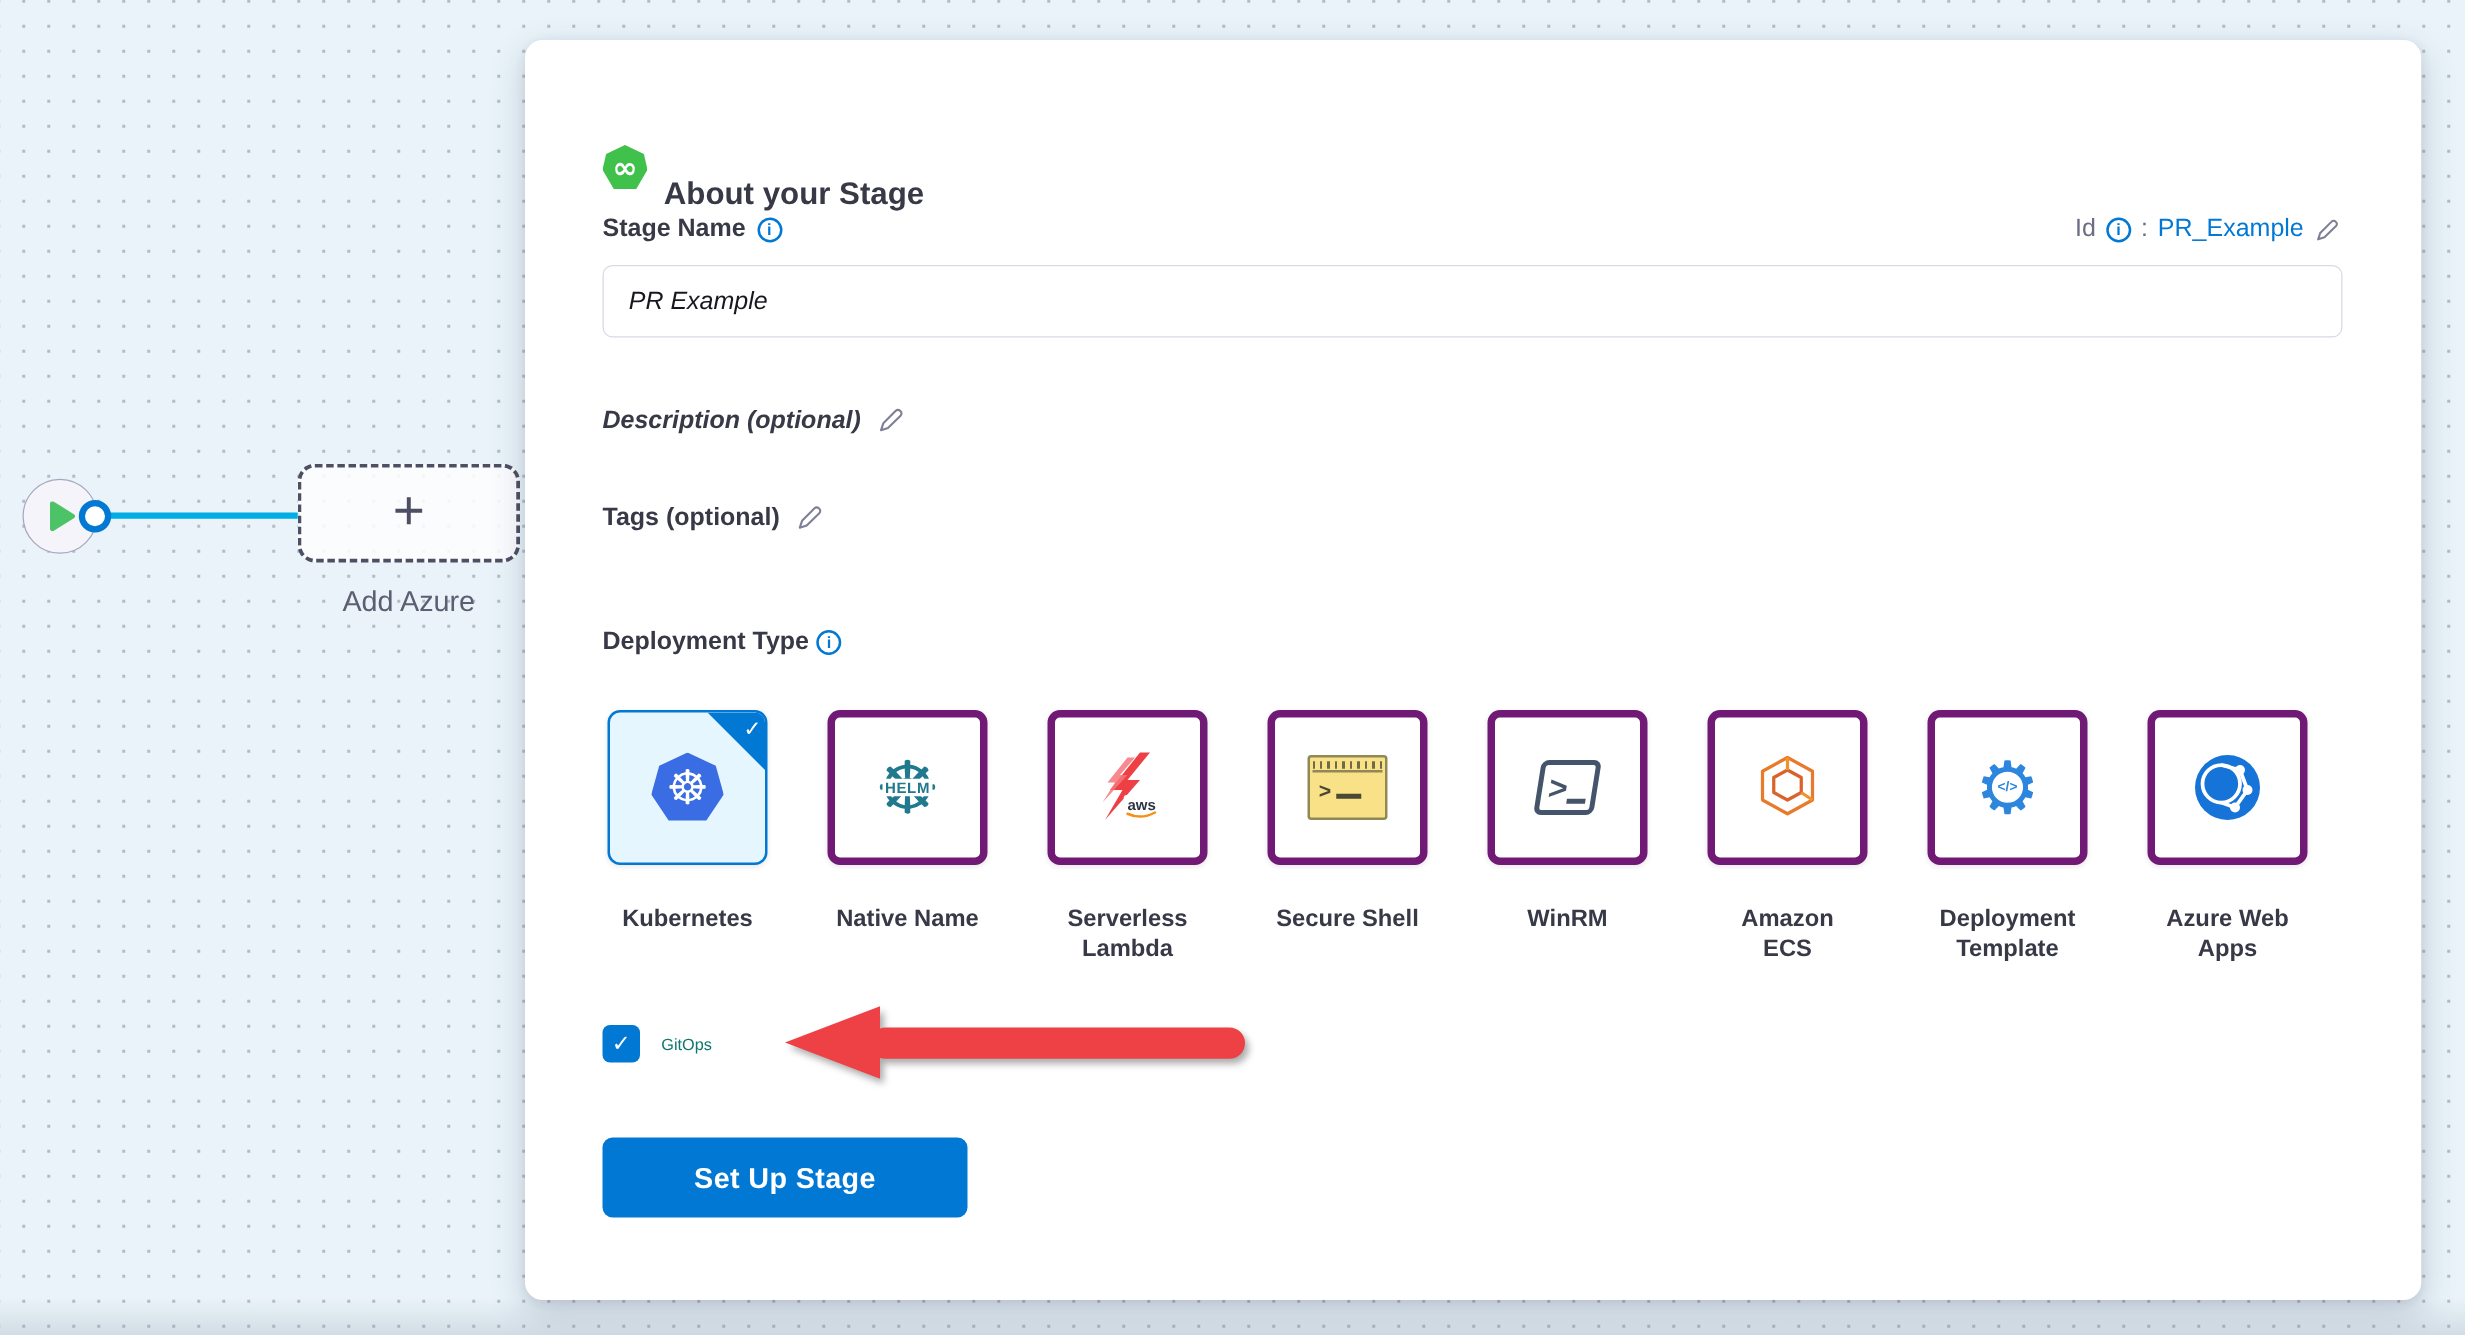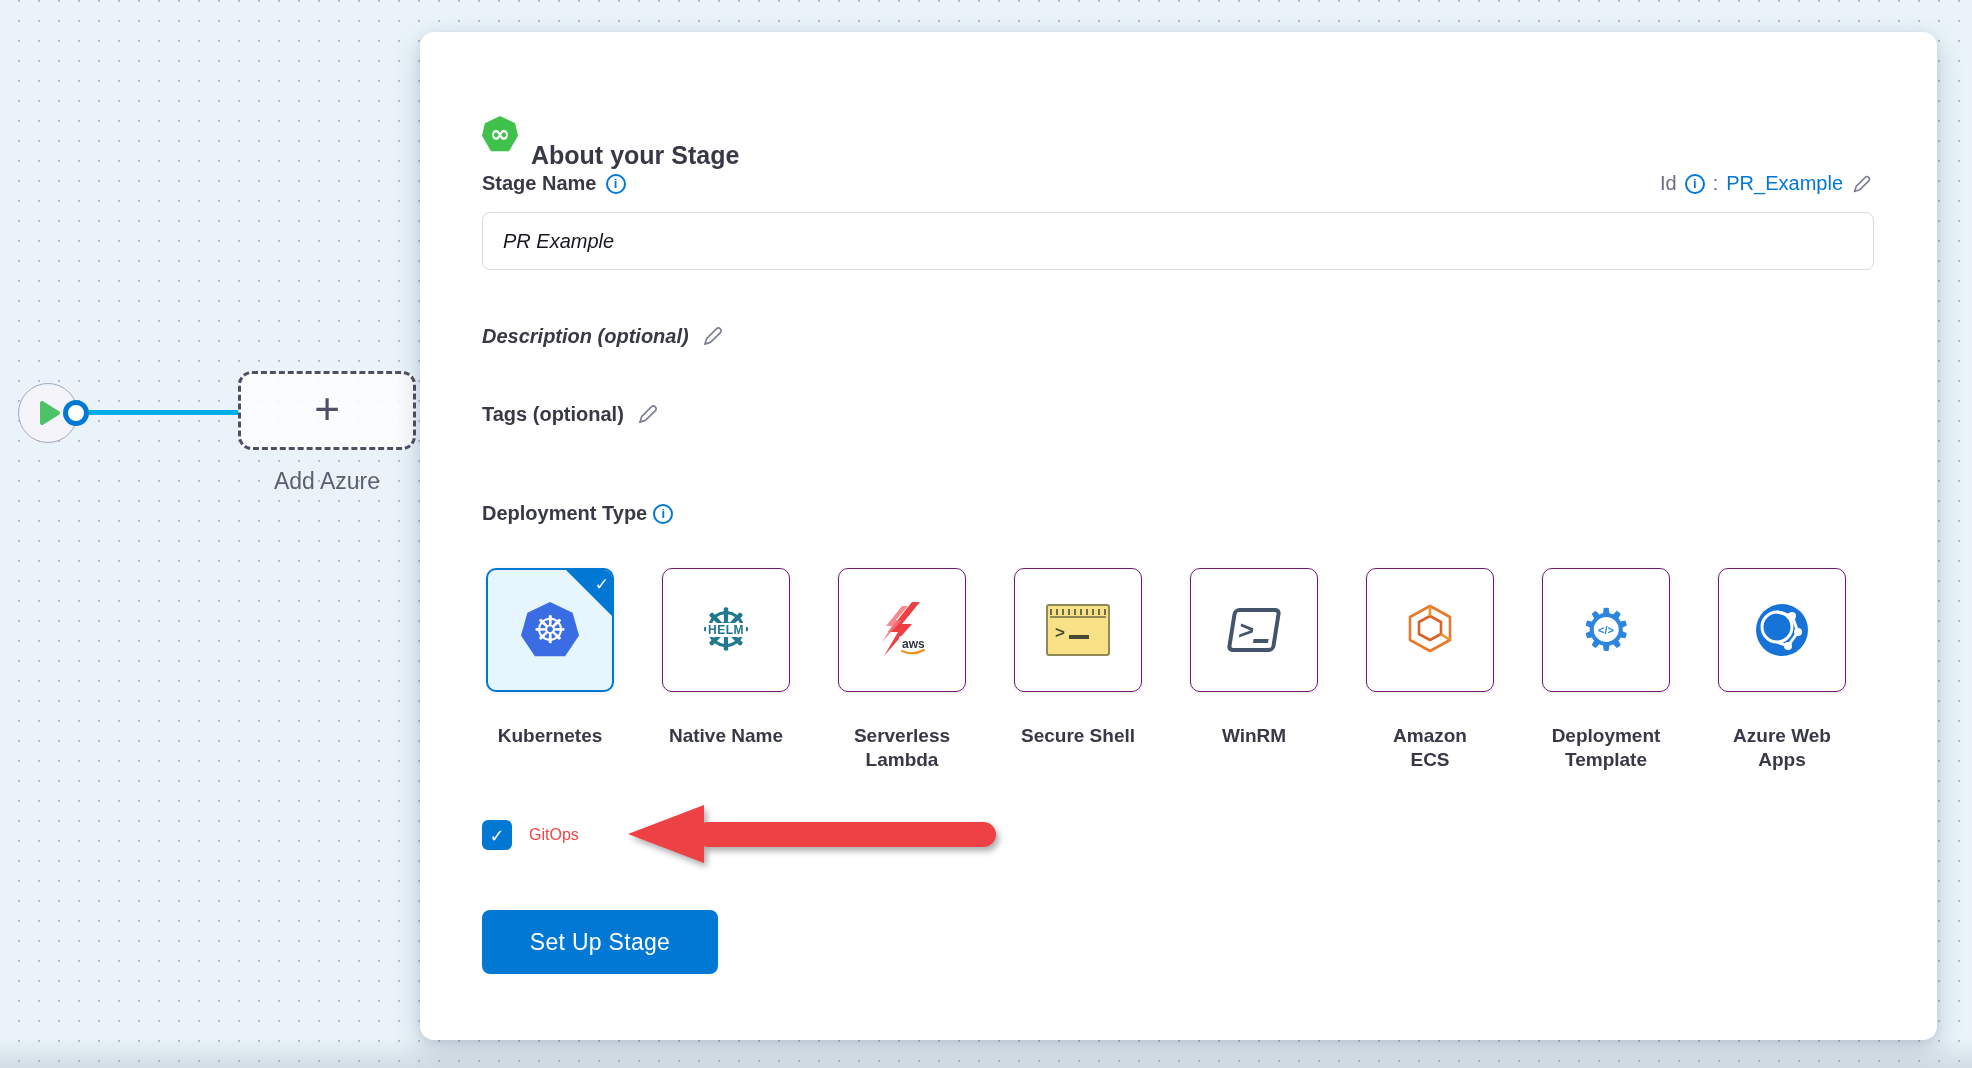--- a/index.html
+++ b/index.html
@@ -56,21 +56,21 @@
     padding:0 20px; outline:none; font-family:"Liberation Sans", sans-serif; background:#fff;font-style:italic; }
 
   .row-desc { position:absolute; left:62px; top:292px; display:flex; align-items:center; gap:12px;font-style:italic; }
   .row-tags { position:absolute; left:62px; top:370px; display:flex; align-items:center; gap:12px; }
   .row-deptype { position:absolute; left:62px; top:470px; display:flex; align-items:center; gap:6px; }
 
   
   .dep-row { position:absolute; left:66px; top:536px; display:flex; gap:48px; }
   .dep-item { width:128px; display:flex; flex-direction:column; align-items:center; cursor:pointer; }
   .tile { position:relative; width:128px; height:124px; background:#fff;
-    border:1px solid #701a75; border-radius:10px;
+    border:6px solid #701a75; border-radius:10px;
     box-shadow:0 1px 4px rgba(96,97,112,0.14);
     display:flex; align-items:center; justify-content:center; overflow:hidden; }
   .tile.selected { background:#e6f6fe; border:2px solid #0278d5; }
   .corner { position:absolute; top:0; right:0; width:0; height:0;
     border-top:46px solid #0278d5; border-left:46px solid transparent; }
   .corner i { position:absolute; top:-42px; right:3px; font-style:normal; color:#fff;
     font-size:17px; font-weight:700; font-family:"DejaVu Sans", sans-serif; }
   .dep-label { width:156px; margin:32px -14px 0; text-align:center; font-size:19px;
     font-weight:600; color:#383946; line-height:1.25; white-space:pre-line; }
 
@@ -102,24 +102,24 @@
   .gear-glyph { font-size:58px; line-height:1; color:#2c86dd; }
   .gear-code { position:absolute; left:50%; top:50%; transform:translate(-50%,-50%);
     background:#fff; border-radius:50%; width:24px; height:22px; display:flex; align-items:center;
     justify-content:center; color:#2c86dd; font-size:11px; font-weight:800; }
 
   
   .gitops-row { position:absolute; left:62px; top:788px; display:flex; align-items:center; gap:17px; }
   .checkbox { width:30px; height:30px; border-radius:6px; background:#0278d5; color:#fff;
     display:flex; align-items:center; justify-content:center; font-size:18px; font-weight:700;
     font-family:"DejaVu Sans", sans-serif; cursor:pointer; }
-  .gitops-label { font-size:16px; color:#ef4444; }
+  .gitops-label { font-size:13px; color:#0f766e; }
   .red-arrow { position:absolute; left:206px; top:770px; filter:drop-shadow(3px 4px 3px rgba(70,70,70,0.45)); }
-  .setup-btn { position:absolute; left:62px; top:878px; width:236px; height:64px;
-    background:#0278d5; border:none; border-radius:8px; color:#fff; font-size:23px; font-weight:400;
+  .setup-btn { position:absolute; left:62px; top:878px; width:292px; height:64px;
+    background:#0278d5; border:none; border-radius:8px; color:#fff; font-size:23px; font-weight:700;
     font-family:"Liberation Sans", sans-serif; letter-spacing:0.3px; cursor:pointer; }
 </style>
 </head>
 <body>
 
 <div class="start-node">
   <svg width="20" height="24" viewBox="0 0 20 24" style="margin-left:4px">
     <path d="M2 2 L18 12 L2 22 Z" fill="#4dc368" stroke="#4dc368" stroke-width="4" stroke-linejoin="round"></path>
   </svg>
 </div>

